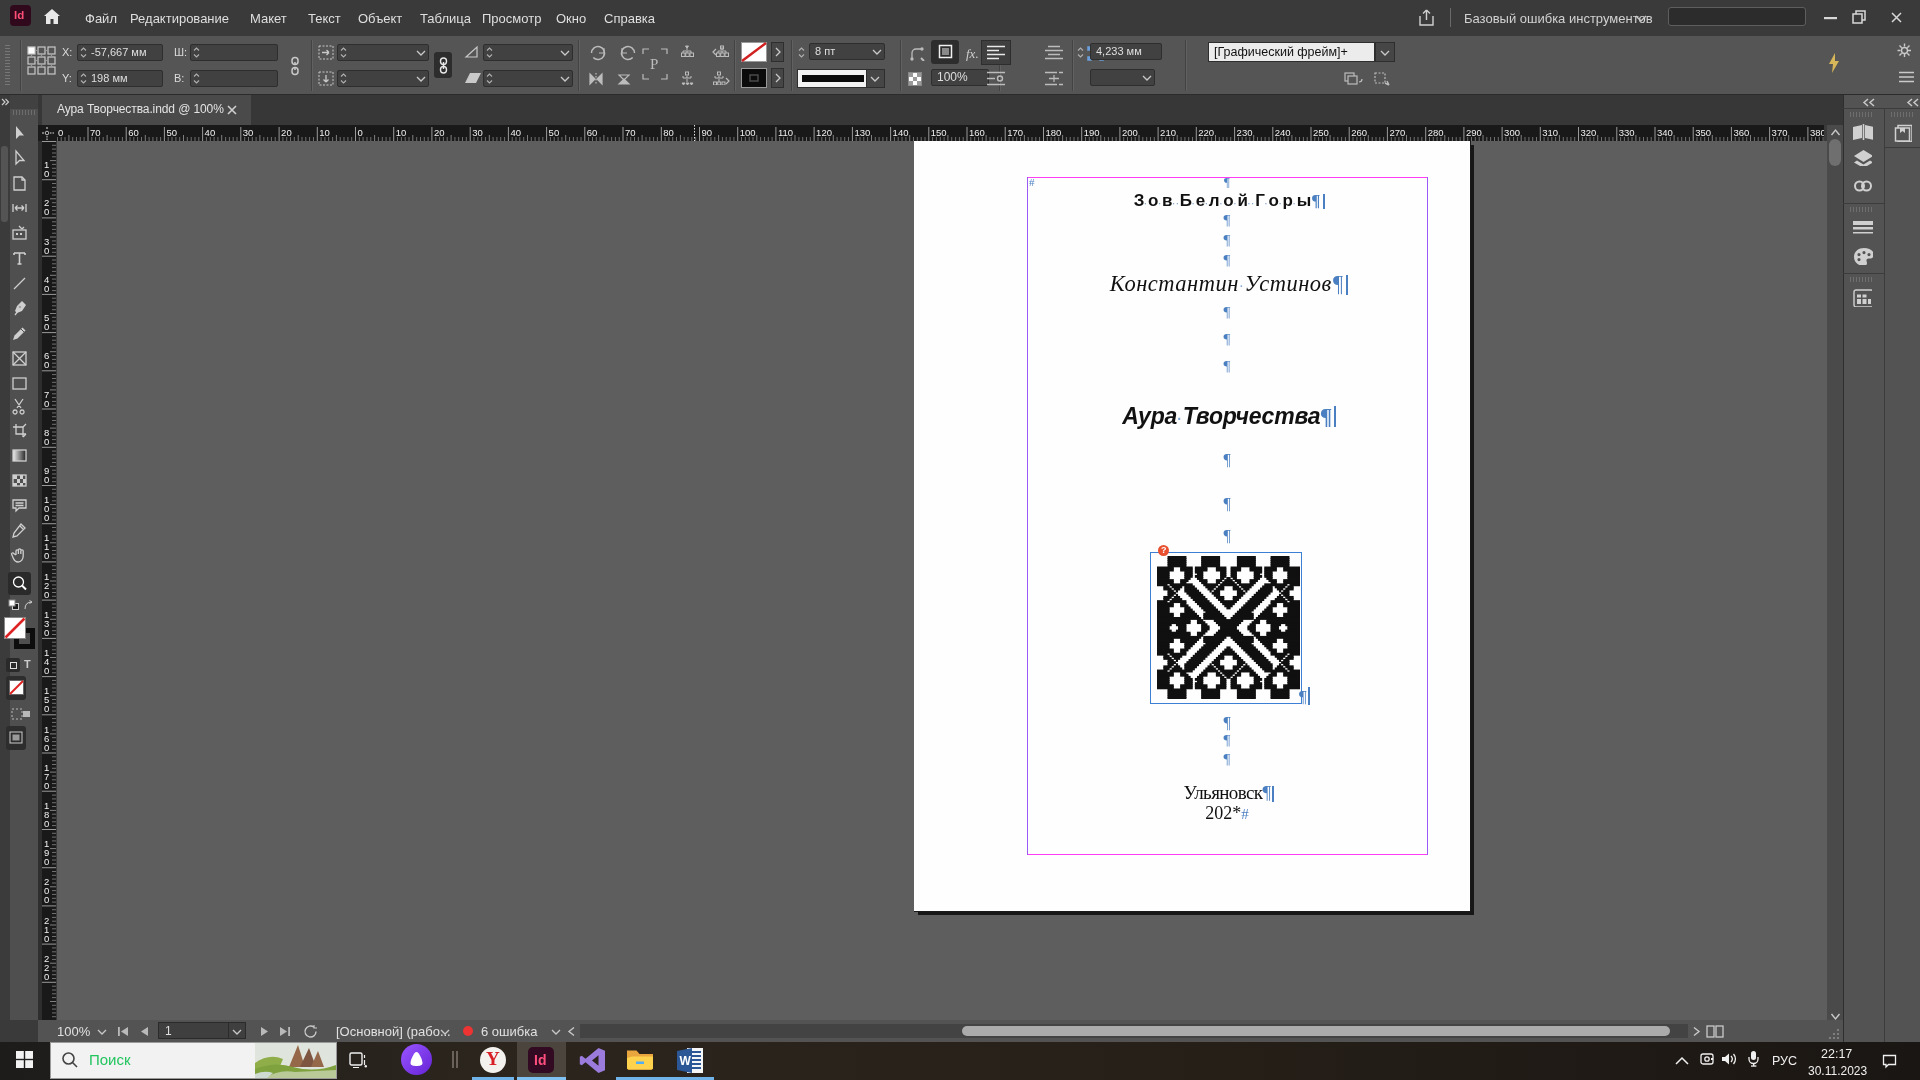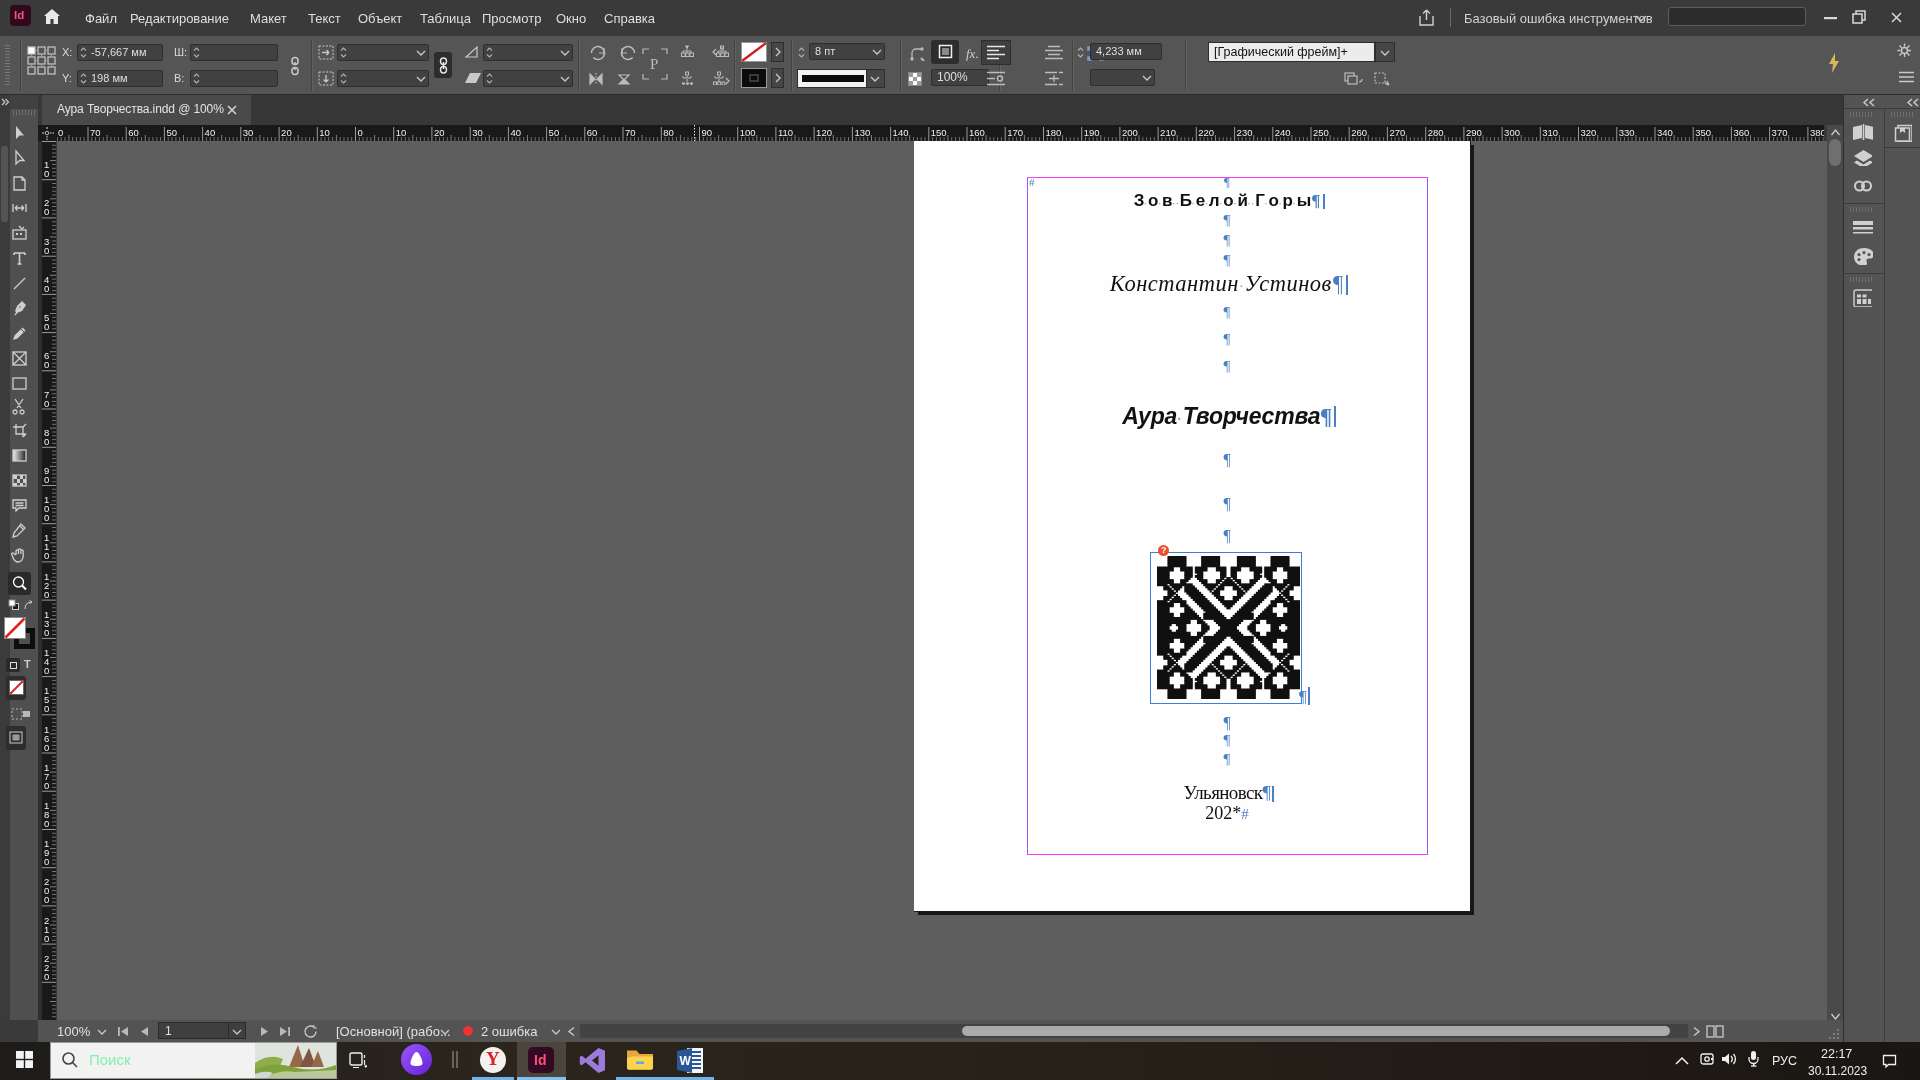--- a/index.html
+++ b/index.html
@@ -1558,21 +1558,21 @@
   </svg><svg style="position:absolute;left:259px;top:1026px" width="11" height="11" fill="#b9b9b9">
     <path d="M2 1 v9 L9 5.5 Z"></path>
   </svg><svg style="position:absolute;left:278px;top:1026px" width="14" height="11" fill="#b9b9b9">
     <path d="M2 1 v9 L9 5.5 Z"></path>
     <rect x="10.2" y="1" width="1.8" height="9"></rect>
   </svg><svg style="position:absolute;left:303px;top:1024px" width="16" height="15" fill="none" stroke="#c9c9c9" stroke-width="1.4">
     <path d="M13 7.5 a5.5 5.5 0 1 1 -2 -4.2"></path>
     <path d="M11 1 v3 h3" stroke-width="1.1"></path>
   </svg><div style="position:absolute;left:336px;top:1024px;font-size:13px;color:#e0e0e0">[Основной] (рабо...</div><svg style="position:absolute;left:439px;top:1028px" width="12" height="10" fill="none" stroke="#c9c9c9" stroke-width="1.3">
     <path d="M2 2 l4 4 4-4"></path>
-  </svg><div style="position:absolute;left:463px;top:1026px;width:10px;height:10px;background:#ee3333;border-radius:50%"></div><div style="position:absolute;left:481px;top:1024px;font-size:13px;color:#e0e0e0">2 ошибка</div><svg style="position:absolute;left:550px;top:1028px" width="12" height="10" fill="none" stroke="#c9c9c9" stroke-width="1.3">
+  </svg><div style="position:absolute;left:463px;top:1026px;width:10px;height:10px;background:#ee3333;border-radius:50%"></div><div style="position:absolute;left:481px;top:1024px;font-size:13px;color:#e0e0e0">6 ошибка</div><svg style="position:absolute;left:550px;top:1028px" width="12" height="10" fill="none" stroke="#c9c9c9" stroke-width="1.3">
     <path d="M2 2 l4 4 4-4"></path>
   </svg><svg style="position:absolute;left:567px;top:1026px" width="9" height="11" fill="none" stroke="#c9c9c9" stroke-width="1.4">
     <path d="M7 1.5 L2 5.5 L7 9.5"></path>
   </svg><div style="position:absolute;left:580px;top:1024px;width:1108px;height:14px;background:#434343"></div><div style="position:absolute;left:962px;top:1026px;width:708px;height:10px;background:#ababab;border-radius:5px"></div><svg style="position:absolute;left:1692px;top:1026px" width="9" height="11" fill="none" stroke="#c9c9c9" stroke-width="1.4">
     <path d="M2 1.5 L7 5.5 L2 9.5"></path>
   </svg><svg style="position:absolute;left:1706px;top:1024px" width="18" height="15" fill="none" stroke="#c9c9c9" stroke-width="1.3">
     <rect x="1" y="2" width="7" height="11"></rect>
     <rect x="10" y="2" width="7" height="11"></rect>
   </svg><svg style="position:absolute;left:1828px;top:1028px" width="13" height="12" fill="#8a8a8a">
     <circle cx="10" cy="2" r="1.1"></circle>
@@ -1608,21 +1608,21 @@
     <rect x="1.5" y="4" width="14" height="13" fill="#535353"></rect>
     <path d="M10 4 v5 l2.5-2 2.5 2 v-5" fill="#d0d0d0" stroke="none" transform="translate(-4 0)"></path>
   </svg><div style="position:absolute;left:1885px;top:147px;width:35px;height:1px;background:#3c3c3c"></div><div style="position:absolute;left:0;top:1042px;width:1920px;height:38px;background:linear-gradient(90deg,#1d1c1b 0%,#2b251d 25%,#282119 55%,#1a1613 100%)"></div><svg style="position:absolute;left:16px;top:1051px" width="17" height="17" fill="#f2f2f2">
     <rect x="0" y="0" width="7.8" height="7.8"></rect>
     <rect x="9.2" y="0" width="7.8" height="7.8"></rect>
     <rect x="0" y="9.2" width="7.8" height="7.8"></rect>
     <rect x="9.2" y="9.2" width="7.8" height="7.8"></rect>
   </svg><div style="position:absolute;left:50px;top:1042px;width:287px;height:37px;background:#f2f2f2;border:1px solid #9a9a9a;box-sizing:border-box"></div><svg style="position:absolute;left:61px;top:1051px" width="18" height="18" fill="none" stroke="#444" stroke-width="1.6">
     <circle cx="7.5" cy="7.5" r="5.5"></circle>
     <path d="M11.5 11.5 L16 16"></path>
-  </svg><div style="position:absolute;left:89px;top:1051px;font-size:15px;color:#86efac">Поиск</div><svg style="position:absolute;left:255px;top:1043px" width="81" height="35">
+  </svg><div style="position:absolute;left:89px;top:1051px;font-size:15px;color:#22c55e">Поиск</div><svg style="position:absolute;left:255px;top:1043px" width="81" height="35">
     <rect width="81" height="35" fill="#dfe5dc"></rect>
     <path d="M0 20 Q14 10 28 16 L20 35 L0 35 Z" fill="#8fae4a"></path>
     <path d="M34 24 L43 2 L50 24 Z" fill="#96684a"></path>
     <path d="M45 24 L54 5 L61 24 Z" fill="#7d5540"></path>
     <path d="M56 24 L63 8 L69 24 Z" fill="#96684a"></path>
     <path d="M0 35 L0 26 Q20 18 38 24 Q60 30 81 22 L81 35 Z" fill="#7fa23e"></path>
     <path d="M10 35 Q24 26 40 29 L81 27 L81 35 Z" fill="#b9c998"></path>
     <path d="M0 31 Q10 27 18 30 L12 35 L0 35 Z" fill="#cfdad2"></path>
   </svg><svg style="position:absolute;left:349px;top:1051px" width="19" height="17" fill="none" stroke="#f0f0f0" stroke-width="1.4">
     <rect x="1" y="2" width="12" height="12" rx="1.5"></rect>

